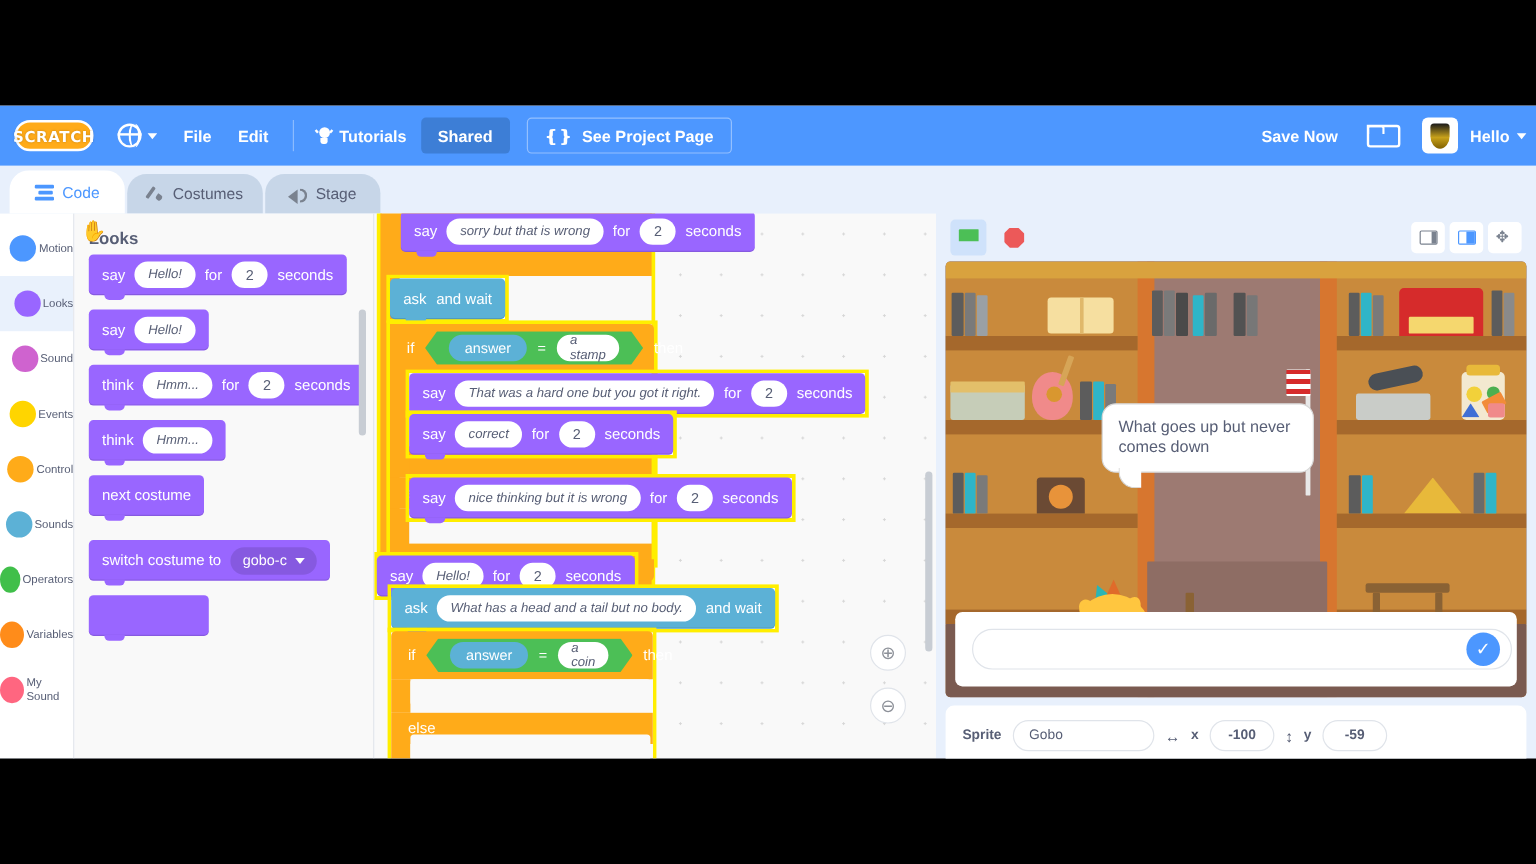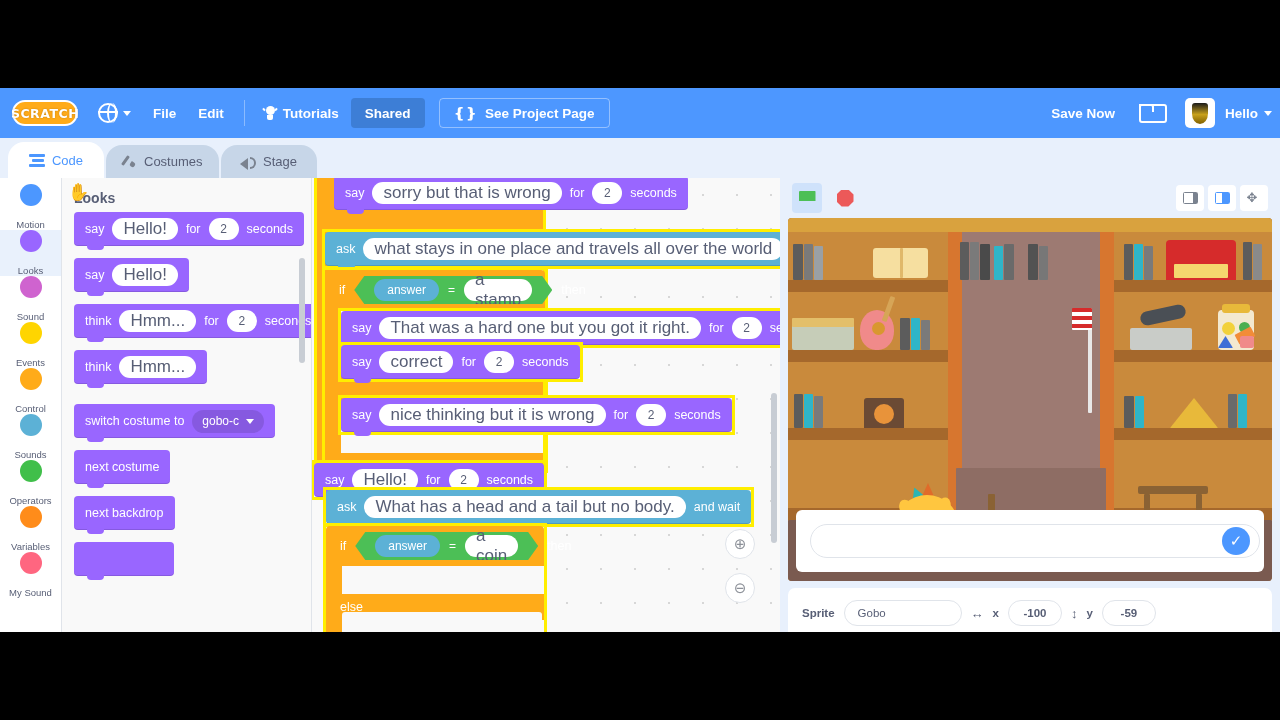--- a/index.html
+++ b/index.html
@@ -128,22 +128,22 @@
 
   
   .mainrow { display: flex; height: 454px; }
 
   
   .catcol {
     width: 62px; background: #fff; border-right: 1px solid #e0e4ea;
     padding-top: 6px; overflow: hidden;
   }
   .cat {
-    height: 46px; display:flex; flex-direction: column;
-    align-items: center; justify-content: space-between; cursor: pointer; gap: 2px;
+    height: 46px; display:flex; flex-direction: row;
+    align-items: center; justify-content: flex-end; cursor: pointer; gap: 2px;
   }
   .cat.sel { background: #e9f1fc; }
   .cat .dot { width: 22px; height: 22px; border-radius: 50%; }
   .cat .lbl { font-size: 9.5px; color: #575e75; }
 
   
   .palette {
     width: 250px; background: #f9f9f9; position: relative; overflow: hidden;
     border-right: 1px solid #e0e4ea;
   }
@@ -158,21 +158,21 @@
     box-shadow: inset 0 -1px 0 rgba(0,0,0,.12);
   }
   .blk.looks { background: #9966ff; }
   .blk.sense { background: #5cb1d6; }
   .blk::before { 
     content:""; position:absolute; left:13px; bottom:-4px; width:17px; height:5px;
     background: inherit; border-radius: 0 0 4px 4px;
   }
   .oval-w {
     background:#fff; color:#575e75; border-radius: 12px; height: 22px;
-    display:flex;align-items:center; padding: 0 11px; font-size:17px;
+    display:flex;align-items:center; padding: 0 11px; font-size:11px;font-style:italic;
   }
   .oval-num {
     background:#fff;color:#575e75;border-radius:12px;height:22px;min-width:30px;
     display:flex;align-items:center;justify-content:center;font-size:12px;
   }
   .dropdown {
     background: rgba(0,0,0,.12); border-radius: 12px; height: 23px;
     display:flex;align-items:center;gap:7px; padding: 0 10px; font-size:12px; color:#fff;
   }
   .dd-caret{width:0;height:0;border-left:4px solid transparent;border-right:4px solid transparent;border-top:5px solid #fff;}
@@ -436,42 +436,37 @@
         </div>
       </div>
 
       <div class="palblk">
         <div class="blk looks">
           <span>think</span>
           <span class="oval-w">Hmm...</span>
         </div>
       </div>
 
+      <div class="palblk">
+        <div class="blk looks">
+          <span>next costume</span>
+        </div>
+      </div>
+
       <div class="palblk" style="margin-top:20px">
         <div class="blk looks">
           <span>switch costume to</span>
           <span class="dropdown">
             <span>gobo-c</span>
             <span class="dd-caret"></span>
           </span>
         </div>
       </div>
 
-      <div class="palblk">
-        <div class="blk looks">
-          <span>next costume</span>
-        </div>
-      </div>
-
-
-      <div class="palblk">
-        <div class="blk looks">
-          <span>next backdrop</span>
-        </div>
-      </div>
+
 
       <div class="palblk">
         <div class="blk looks" style="width:100px"></div>
       </div>
 
       <div class="pal-scroll"></div>
     </div>
 
     <div class="workspace">
 
@@ -485,21 +480,20 @@
           <span class="oval-w">sorry but that is wrong</span>
           <span>for</span>
           <span class="oval-num">2</span>
           <span>seconds</span>
         </div>
       </div>
 
       <div class="wsblk glow" style="left:13px;top:54px;">
         <div class="blk sense">
           <span>ask</span>
-          <span class="oval-w">what stays in one place and travels all over the world</span>
           <span>and wait</span>
         </div>
       </div>
 
       <div class="cblock glow" style="left:13px;top:92px;width:220px;height:200px;">
         <div class="cb-top">
           <span>if</span>
           <span class="hexbool">
             <span class="ans-oval">answer</span>
             <span>=</span>
@@ -691,20 +685,21 @@
 
           <div class="bookbox" style="left:0;top:302px;width:484px;height:61px;background:#7a5a50;"></div>
           <div class="bookbox" style="left:168px;top:250px;width:150px;height:60px;background:#8e6d64;"></div>
 
           <div class="bookbox" style="left:350px;top:268px;width:70px;height:8px;background:#8a6234;border-radius:2px;"></div>
           <div class="bookbox" style="left:356px;top:276px;width:6px;height:34px;background:#8a6234;"></div>
           <div class="bookbox" style="left:408px;top:276px;width:6px;height:34px;background:#8a6234;"></div>
           <div class="bookbox" style="left:200px;top:276px;width:7px;height:32px;background:#8a6234;"></div>
         </div>
 
+        <div class="speech">What goes up but never comes down</div>
 
         <div class="gobo">
           <div class="gobo-tip2"></div>
           <div class="gobo-tip"></div>
           <div class="gobo-spike" style="left:12px;top:22px;width:14px;height:20px;transform:rotate(-30deg);"></div>
           <div class="gobo-spike" style="left:48px;top:20px;width:14px;height:22px;transform:rotate(22deg);"></div>
           <div class="gobo-body"></div>
           <div class="gobo-arm-l"></div>
           <div class="gobo-arm-r"></div>
           <div class="gobo-eye" style="left:24px;"></div>

